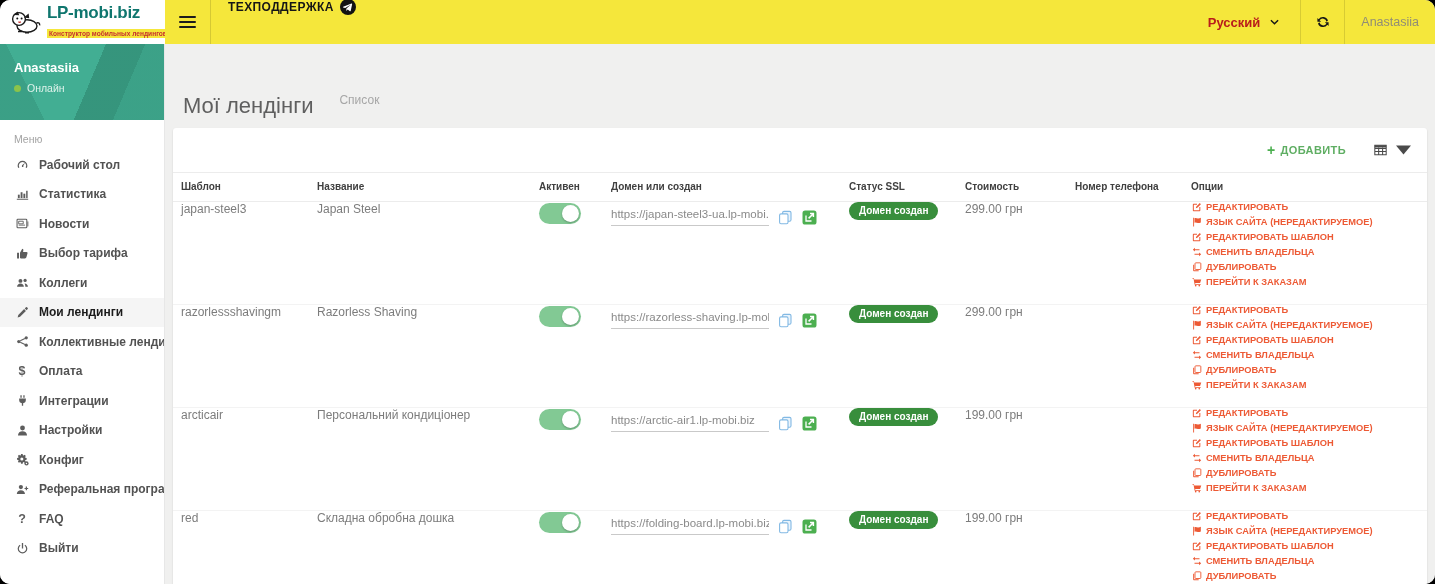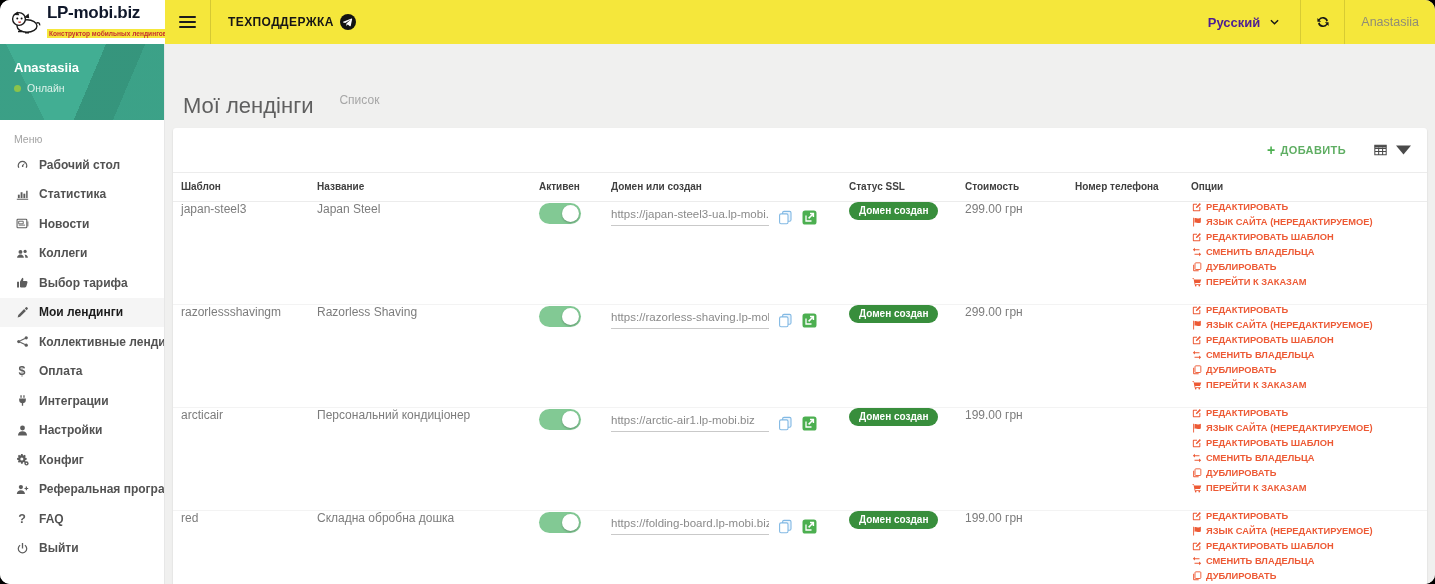--- a/index.html
+++ b/index.html
@@ -4,28 +4,28 @@
 <style>
   * { box-sizing: border-box; margin: 0; padding: 0; }
   html,body { width:1435px; height:584px; background:#000; overflow:hidden;
     font-family:"Liberation Sans","DejaVu Sans",sans-serif; }
   .window { position:absolute; inset:0; border-radius:10px; overflow:hidden; background:#f0f0ef; }
 
   
   header { position:absolute; top:0; left:0; right:0; height:44px; display:flex; z-index:5; }
   .logo-box { width:165px; height:44px; background:#fff; display:flex; align-items:center; padding-left:9px; gap:6px; flex:none; cursor:pointer; }
   .dog { width:32px; height:26px; flex:none; display:flex; }
-  .logo-title { font-size:17px; font-weight:bold; color:#0f172a; letter-spacing:-.3px; line-height:18px; }
+  .logo-title { font-size:17px; font-weight:bold; color:#0f766e; letter-spacing:-.3px; line-height:18px; }
   .logo-sub { font-size:6.6px; font-weight:bold; color:#c62f2f; background:#f5e73b; padding:1px 2px; display:inline-block; white-space:nowrap; }
   .header-bar { flex:1; background:#f5e73b; display:flex; align-items:stretch; }
   .hamburger { width:46px; display:flex; flex-direction:column; justify-content:center; align-items:center; gap:3px; border-right:1px solid rgba(0,0,0,.13); cursor:pointer; }
   .hamburger span { width:17px; height:2px; background:#1c1c1c; border-radius:1px; }
-  .support { display:flex; align-items:center; gap:6px; margin-left:17px; font-size:12px; font-weight:bold; letter-spacing:.4px; color:#161616; cursor:pointer; text-decoration:none; }
+  .support { display:flex; align-items:flex-start; gap:6px; margin-left:17px; font-size:12px; font-weight:bold; letter-spacing:.4px; color:#161616; cursor:pointer; text-decoration:none; }
   .header-right { margin-left:auto; display:flex; align-items:stretch; }
-  .lang { display:flex; align-items:center; gap:6px; padding:0 18px; font-size:13px; font-weight:bold; color:#4c1d95; cursor:pointer; }
+  .lang { display:flex; align-items:center; gap:6px; padding:0 18px; font-size:13px; font-weight:bold; color:#b91c1c; cursor:pointer; }
   .hseg { display:flex; align-items:center; justify-content:center; border-left:1px solid rgba(0,0,0,.12); cursor:pointer; }
   .refresh { width:44px; color:#161616; }
   .username { padding:0 16px; font-size:12.5px; color:#908d76; min-width:80px; }
 
   
   aside { position:absolute; top:44px; left:0; bottom:0; width:165px; background:#fff; border-right:1px solid #e7e7e7; overflow:hidden; }
   .user-panel { height:76px; padding:16px 0 0 14px; background-color:#42ae93;
     background-image:linear-gradient(113deg, rgba(0,0,0,0) 54%, rgba(22,84,66,.28) 54%, rgba(22,84,66,.28) 74%, rgba(22,84,66,.14) 74%),
                      linear-gradient(63deg, rgba(22,84,66,.16) 22%, rgba(0,0,0,0) 22%); }
   .u-name { color:#fff; font-size:13px; font-weight:bold; }
@@ -179,35 +179,35 @@
             <svg viewBox="0 0 16 16">
               <rect x="1.3" y="2.8" width="12" height="10.4" rx="1" fill="none" stroke="currentColor" stroke-width="1.3"></rect>
               <path d="M3.3 5.2h5.6v3.2H3.3zM3.3 10h7.8M14.6 5.5v6" stroke="currentColor" stroke-width="1.1" fill="none"></path>
             </svg>
           </span>
           <span class="mi-label">Новости</span>
         </div>
         <div class="menu-item">
           <span class="icon">
             <svg viewBox="0 0 16 16">
+              <path d="M1.3 7h2.4v7H1.3zM4.9 13.5V7.2L7.7 2c.9.1 1.5.9 1.4 1.8L8.7 6h4a1.5 1.5 0 0 1 1.4 1.9l-1.2 4.4a2 2 0 0 1-2 1.7H6.2c-.5 0-1-.2-1.3-.5z"></path>
+            </svg>
+          </span>
+          <span class="mi-label">Выбор тарифа</span>
+        </div>
+        <div class="menu-item">
+          <span class="icon">
+            <svg viewBox="0 0 16 16">
               <circle cx="5.5" cy="6" r="2.4"></circle>
               <path d="M1.3 13.2c0-2.3 1.9-4.1 4.2-4.1s4.2 1.8 4.2 4.1z"></path>
               <circle cx="11.2" cy="5.4" r="2"></circle>
               <path d="M10.6 9.3c2.3.1 4.1 1.9 4.1 3.9h-3.2c0-1.5-.3-2.9-.9-3.9z"></path>
             </svg>
           </span>
           <span class="mi-label">Коллеги</span>
-        </div>
-        <div class="menu-item">
-          <span class="icon">
-            <svg viewBox="0 0 16 16">
-              <path d="M1.3 7h2.4v7H1.3zM4.9 13.5V7.2L7.7 2c.9.1 1.5.9 1.4 1.8L8.7 6h4a1.5 1.5 0 0 1 1.4 1.9l-1.2 4.4a2 2 0 0 1-2 1.7H6.2c-.5 0-1-.2-1.3-.5z"></path>
-            </svg>
-          </span>
-          <span class="mi-label">Выбор тарифа</span>
         </div>
         <div class="menu-item active">
           <span class="icon">
             <svg viewBox="0 0 16 16">
               <path d="M2 14l.8-3L10 3.8 12.2 6 5 13.2l-3 .8zM10.8 3l1.4-1.4a1 1 0 0 1 1.4 0l.8.8a1 1 0 0 1 0 1.4L13 5.2 10.8 3z"></path>
             </svg>
           </span>
           <span class="mi-label">Мои лендинги</span>
         </div>
         <div class="menu-item">

